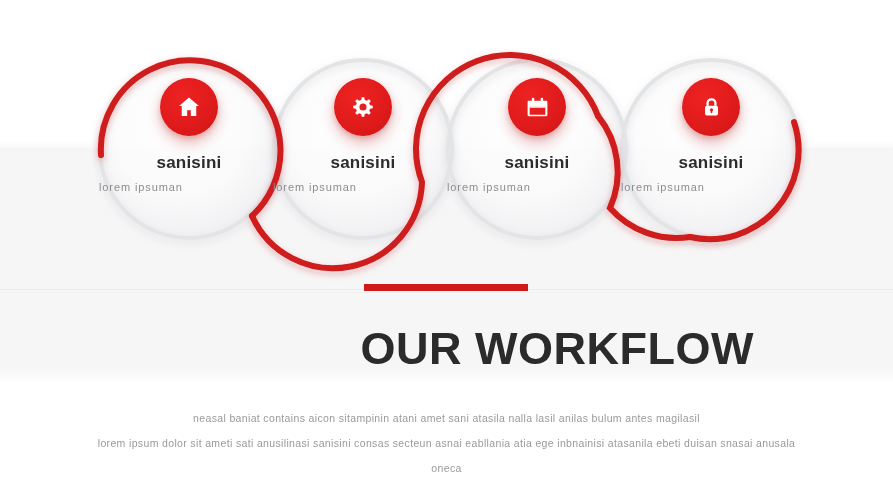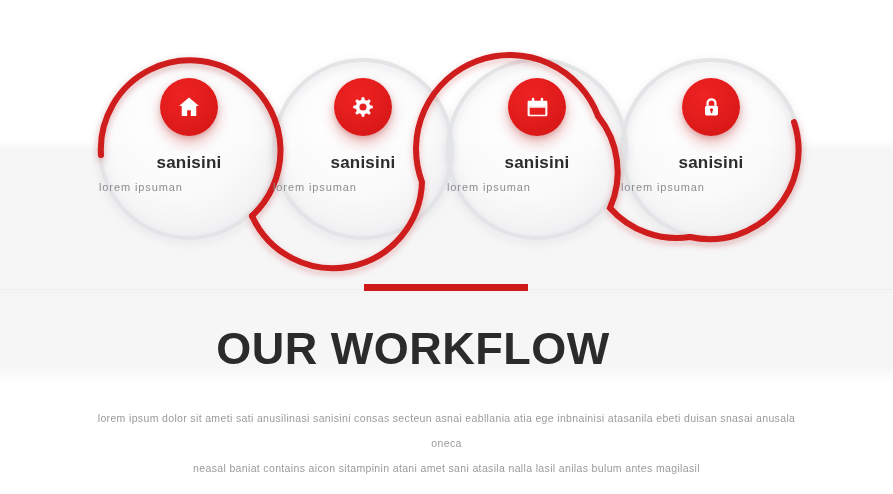--- a/index.html
+++ b/index.html
@@ -137,27 +137,26 @@
     top: 284px;
     width: 164px;
     height: 7px;
     background: #cf1a1a;
   }
   .headline {
     position: absolute;
     left: 0;
     top: 323px;
     width: 754px;
-    text-align: center;
+    text-align: right;
     font-size: 45px;
     font-weight: bold;
     color: #2b2b2b;
     letter-spacing: 0.5px;
     line-height: 52px;
-    padding-left: 36px;
   }
   .body-copy {
     position: absolute;
     left: 96px;
     top: 406px;
     width: 701px;
     text-align: center;
     font-size: 10.5px;
     color: #9a9a9c;
     line-height: 25px;
@@ -269,17 +268,17 @@
       </div>
       <div class="node-label">sanisini</div>
       <div class="node-sub">lorem ipsuman</div>
     </div>
   </div>
 
   <div class="accent-bar"></div>
   <div class="headline">OUR WORKFLOW</div>
 
   <div class="body-copy">
+    <span class="line">neasal baniat contains aicon sitampinin atani amet sani atasila nalla lasil anilas bulum antes magilasil</span>
     <span class="line">lorem ipsum dolor sit ameti sati anusilinasi sanisini consas secteun asnai eabllania atia ege inbnainisi atasanila ebeti duisan snasai anusala oneca</span>
-    <span class="line">neasal baniat contains aicon sitampinin atani amet sani atasila nalla lasil anilas bulum antes magilasil</span>
   </div>
 
 </div>
 
 </body></html>

